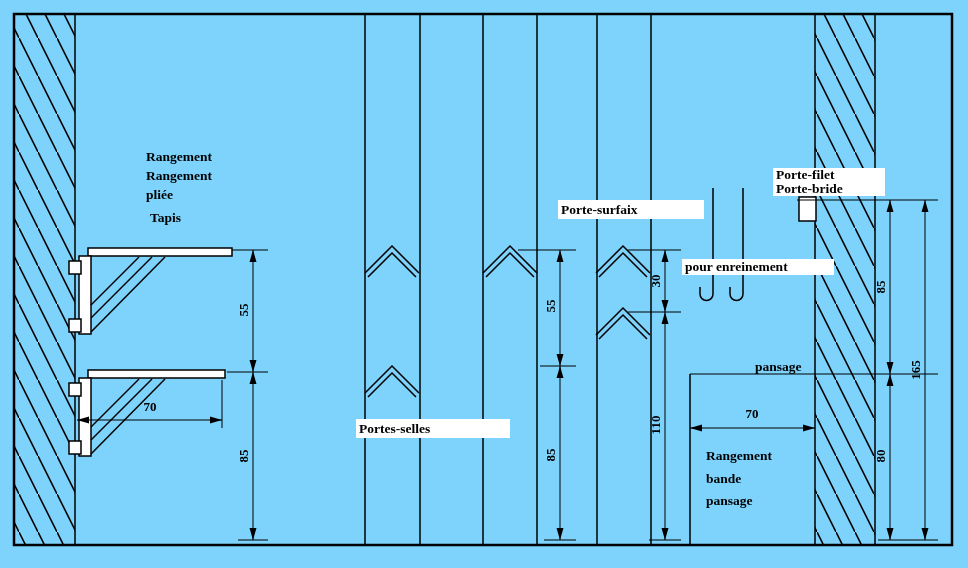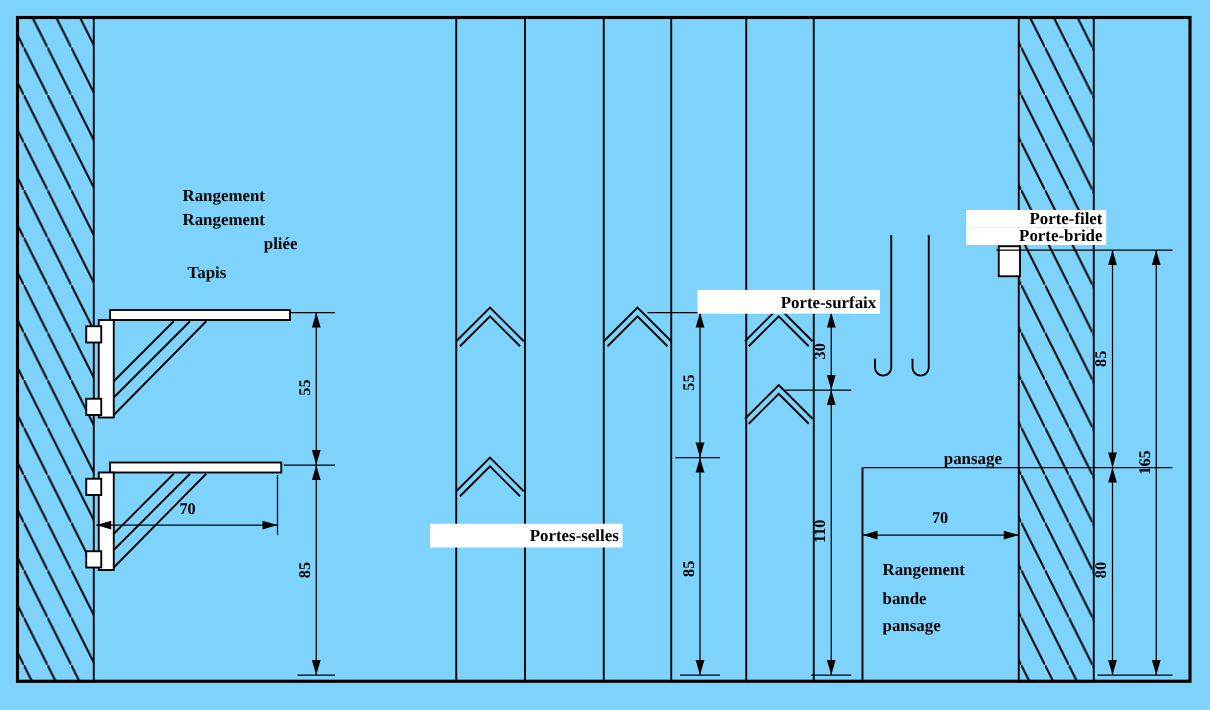--- a/index.html
+++ b/index.html
@@ -14,21 +14,21 @@
   .stage svg{position:absolute;left:0;top:0;}
   .lbl{
     position:absolute;
     font-weight:bold;
     font-size:13.5px;
     line-height:19px;
     color:#000;
     white-space:nowrap;
   }
   .bg{background:#ffffff;padding:0 3px;}
-  .center{text-align:right;}
+  .center{text-align:left;}
   .dim{
     position:absolute;
     width:36px;
     height:14px;
     font-weight:bold;
     font-size:13px;
     line-height:14px;
     text-align:center;
     color:#000;
     white-space:nowrap;
@@ -168,33 +168,34 @@
     </g>
   </svg>
 
   <div class="lbl" style="left:146px;top:147px;width:92px;">
     <div>Rangement</div>
     <div>Rangement</div>
     <div class="center">pliée</div>
   </div>
   <div class="lbl" style="left:150px;top:208px;">Tapis</div>
 
-  <div class="lbl bg center" style="left:558px;top:232px;width:140px;">Porte-surfaix</div>
+  <div class="lbl bg center" style="left:558px;top:200px;width:140px;">Porte-surfaix</div>
 
   <div class="lbl tight center" style="left:773px;top:168px;width:112px;">
     <div class="bg">Porte-filet</div>
     <div class="bg">Porte-bride</div>
   </div>
 
   <div class="lbl grap center" style="left:682px;top:259px;width:152px;">
+    <div class="bg">pour enreinement</div>
   </div>
 
   <div class="lbl" style="left:707px;top:357px;margin-left:48px;">pansage</div>
 
-  <div class="lbl bg center" style="left:344px;top:419px;width:148px;">Portes-selles</div>
+  <div class="lbl bg center" style="left:356px;top:419px;width:148px;">Portes-selles</div>
 
   <div class="lbl loose" style="left:706px;top:445px;">
     <div>Rangement</div>
     <div>bande</div>
     <div>pansage</div>
   </div>
 
   <div class="dim rot" style="left:226px;top:303px;">55</div>
   <div class="dim rot" style="left:226px;top:449px;">85</div>
   <div class="dim" style="left:132px;top:400px;">70</div>

